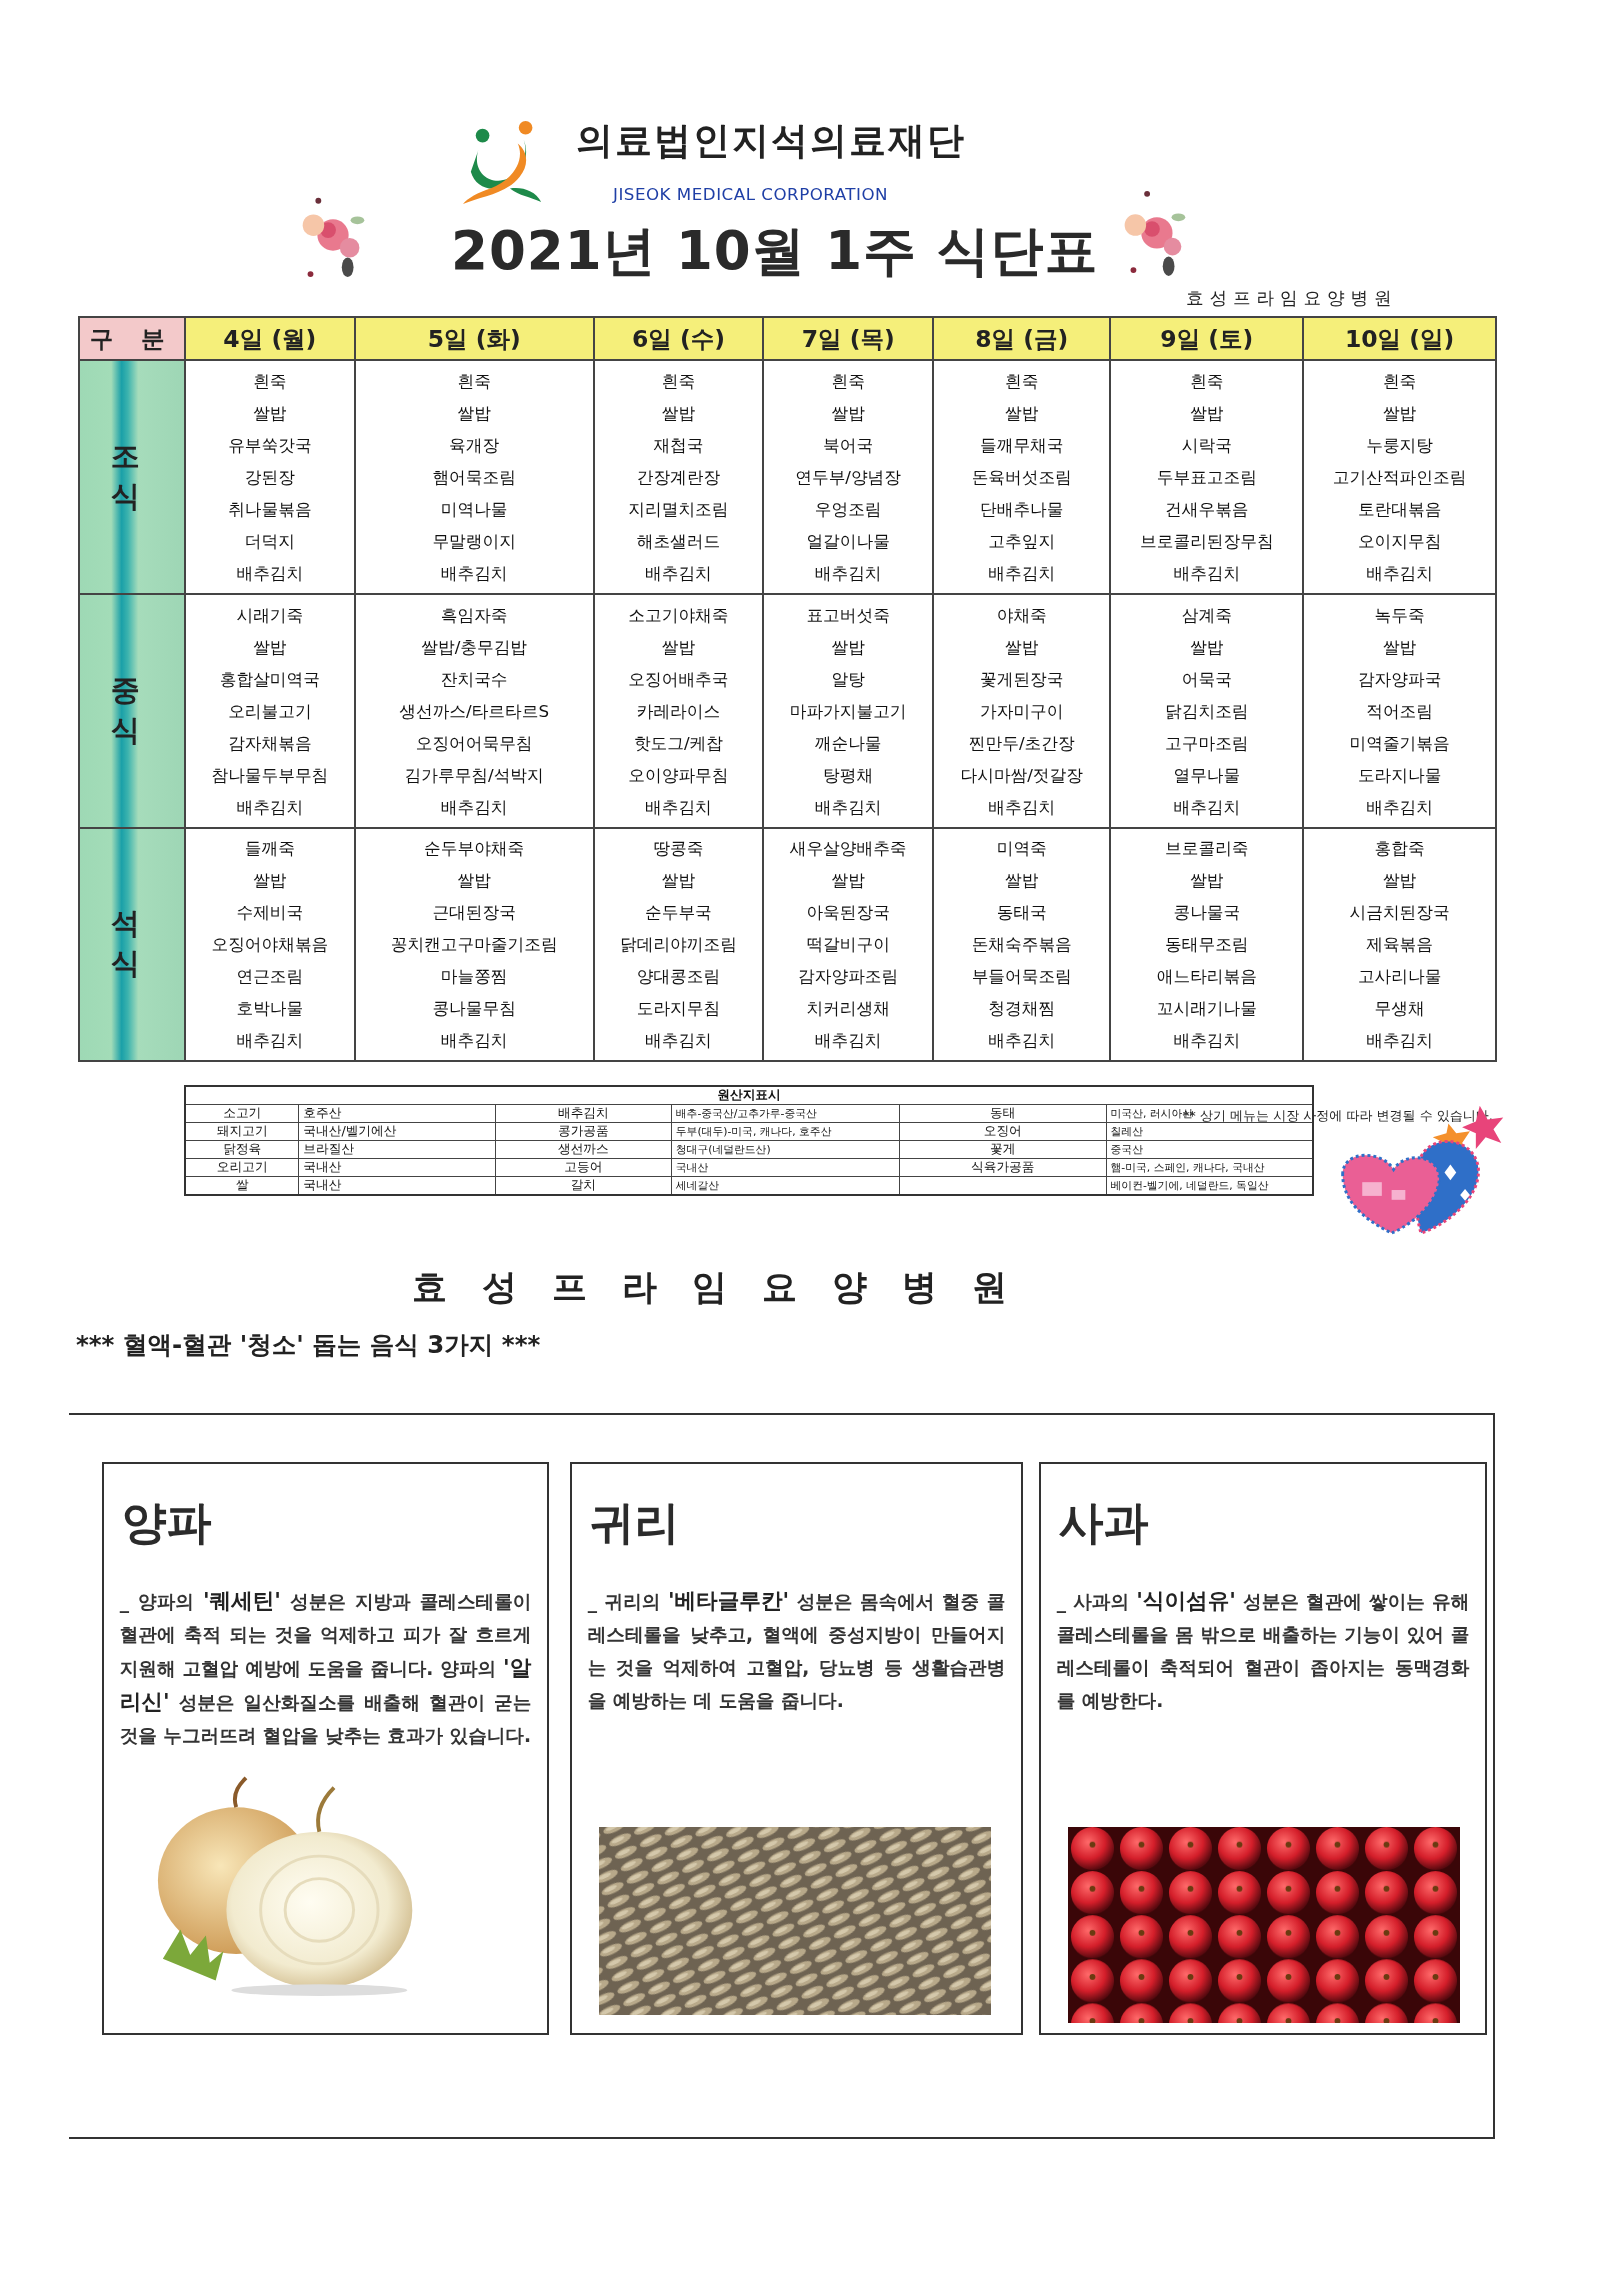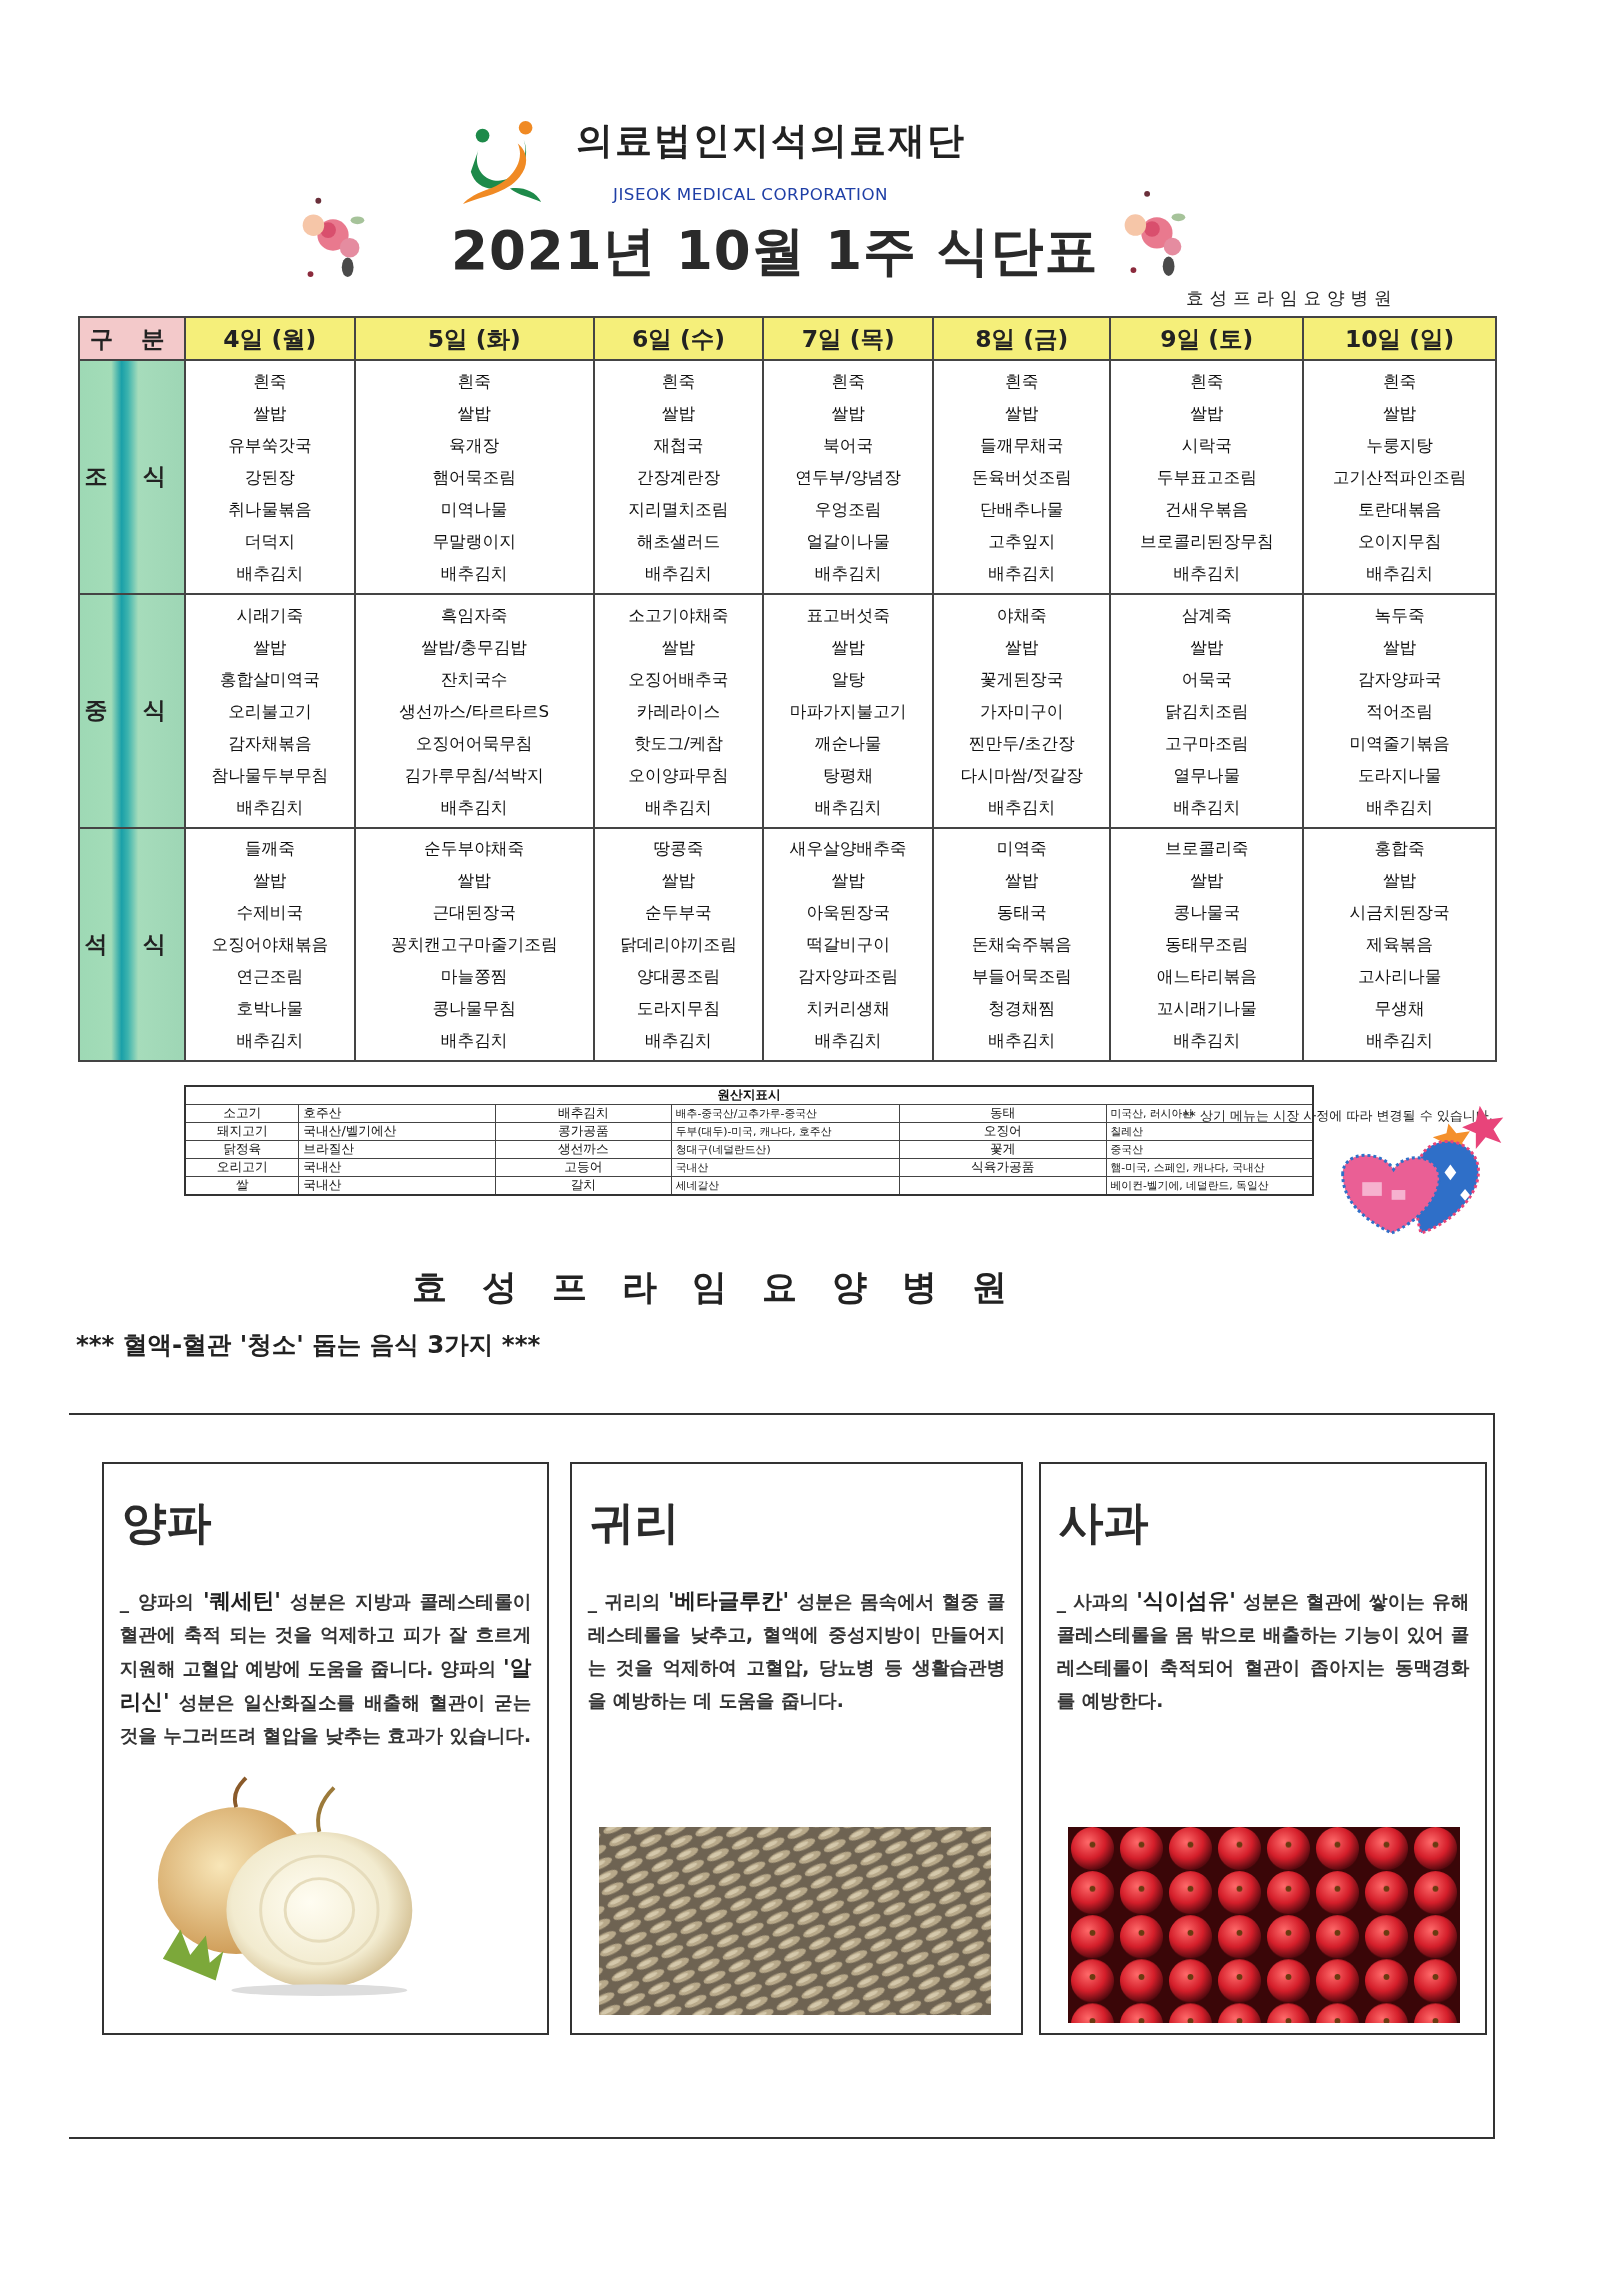--- a/index.html
+++ b/index.html
@@ -13,21 +13,21 @@
   .title { position: absolute; left: 451px; top: 216px; font-size: 53px; font-weight: bold; color: #2a2a2a; letter-spacing: 1px; }
   .flower { position: absolute; width: 88px; height: 108px; }
   .flower-left { left: 289px; top: 181px; }
   .flower-right { left: 1108px; top: 176px; }
   .hospital-small { position: absolute; left: 1186px; top: 286px; font-size: 17.6px; letter-spacing: 5.9px; color: #222; }
 
   table.menu { position: absolute; left: 78px; top: 316px; width: 1419px; border-collapse: collapse; border: 2.9px solid #333; }
   table.menu th, table.menu td { border: 2px solid #444; text-align: center; }
   table.menu thead th { height: 43px; background: #f5ef7a; font-size: 23.5px; font-weight: bold; color: #222; }
   table.menu thead th.gubun { background: #f3c9ca; width: 106px; letter-spacing: 9.8px; }
-  table.menu td.meal-label { width: 106px; background: linear-gradient(90deg, #9ed9b5 0%, #a3dcb8 30%, #1aa0a8 40%, #3cb3ae 46%, #a6dcbb 56%, #9ed6b5 100%); font-size: 23px; font-weight: bold; color: #222; letter-spacing: 13.7px; }
+  table.menu td.meal-label { width: 106px; background: linear-gradient(90deg, #9ed9b5 0%, #a3dcb8 30%, #1aa0a8 40%, #3cb3ae 46%, #a6dcbb 56%, #9ed6b5 100%); font-size: 29px; font-weight: bold; color: #222; letter-spacing: 13.7px; }
   table.menu td.cell { padding: 3.9px 2px; vertical-align: top; background: #fff; border-radius: 32px; }
   .dish { height: 32px; line-height: 32px; font-size: 16.7px; color: #111; white-space: nowrap; }
 
   .notice { position: absolute; right: 127px; top: 1059px; font-size: 13px; color: #222; margin-top: 48px; }
 
   table.origin { position: absolute; left: 184px; top: 1085px; width: 1130px; border-collapse: collapse; border: 2.9px solid #333; font-size: 12.7px; }
   table.origin td { border: 1.5px solid #444; height: 17.6px; padding: 0 3.9px; color: #111; }
   table.origin td.c { text-align: center; }
   table.origin td.title-row { text-align: center; font-weight: bold; }
   .hearts { position: absolute; left: 1323px; top: 1096px; width: 196px; height: 142px; }

